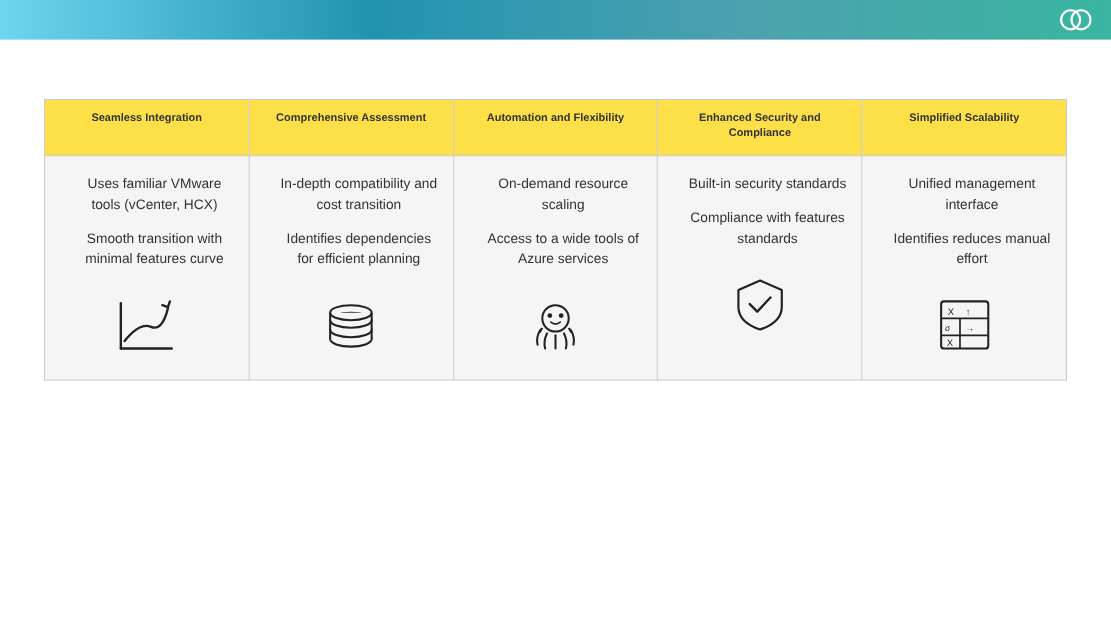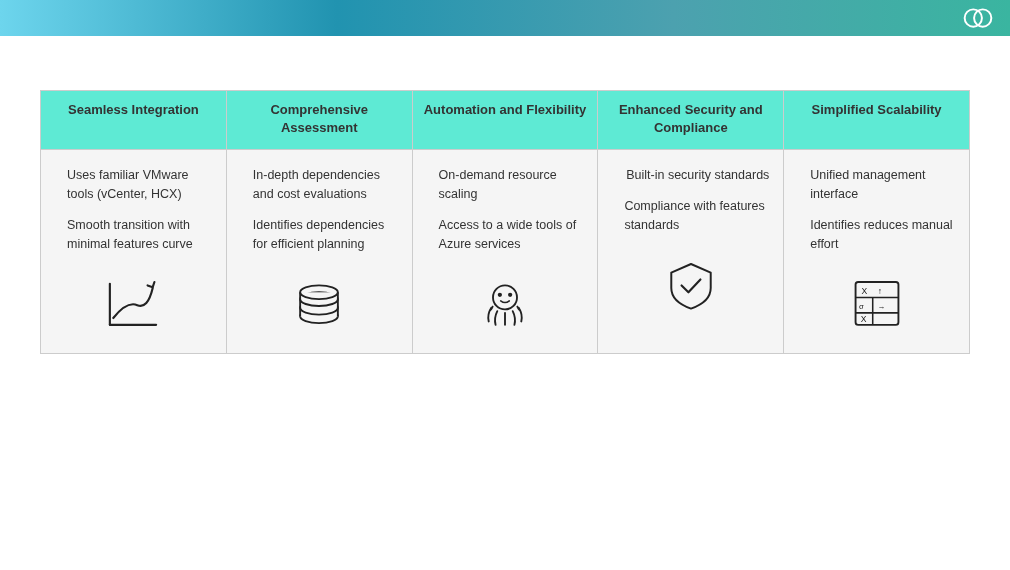--- a/index.html
+++ b/index.html
@@ -37,29 +37,29 @@
       color: #1a1a1a;
       margin-bottom: 26px;
     }
 
     .benefits-table {
       width: 100%;
       border-collapse: collapse;
     }
 
     .benefits-table th {
-      font-size: 13px;
+      font-size: 10px;
       font-weight: 600;
       color: #333;
       text-align: center;
       padding: 10px 10px 12px 10px;
       vertical-align: top;
       line-height: 1.4;
       border: 1px solid #ccc;
-      background: #5eead4;
+      background: #fde047;
       width: 20%;
     }
 
     .benefits-table td {
       font-size: 12.5px;
       color: #333;
       text-align: center;
       padding: 16px 12px 14px 12px;
       vertical-align: top;
       line-height: 1.5;
@@ -69,21 +69,21 @@
     }
 
     .cell-content {
       display: flex;
       flex-direction: column;
       align-items: center;
       gap: 0;
     }
 
     .cell-text {
-      text-align: left;
+      text-align: center;
       margin-bottom: 4px;
       font-size: 12.5px;
       color: #333;
       line-height: 1.5;
       margin-left: 14px;
     }
 
     .cell-text + .cell-text {
       margin-top: 8px;
     }
@@ -134,21 +134,21 @@
       <line x1="8" y1="58" x2="8" y2="10" stroke="#222" stroke-width="2.5" stroke-linecap="round"></line>
       <line x1="8" y1="58" x2="62" y2="58" stroke="#222" stroke-width="2.5" stroke-linecap="round"></line>
       <path d="M12 50 Q28 30 40 35 Q52 40 58 15" stroke="#222" stroke-width="2.5" fill="none" stroke-linecap="round"></path>
       <path d="M52 12 L58 14 L60 8" stroke="#222" stroke-width="2.5" fill="none" stroke-linecap="round" stroke-linejoin="round"></path>
     </svg></span>
     </div>
             </div>
           </td>
           <td>
             <div class="cell-content">
-              <div class="cell-text">In-depth dependencies and cost evaluations</div>
+              <div class="cell-text">In-depth compatibility and cost transition</div>
               <div class="cell-text">Identifies dependencies for efficient planning</div>
               <div class="icon-area">
       <span><svg viewBox="0 0 70 65" fill="none" xmlns="http://www.w3.org/2000/svg">
       <ellipse cx="35" cy="48" rx="22" ry="8" stroke="#222" stroke-width="2.2" fill="none"></ellipse>
       <rect x="13" y="38" width="44" height="10" fill="#f5f5f5" stroke="none"></rect>
       <ellipse cx="35" cy="38" rx="22" ry="8" stroke="#222" stroke-width="2.2" fill="none"></ellipse>
       <rect x="13" y="28" width="44" height="10" fill="#f5f5f5" stroke="none"></rect>
       <ellipse cx="35" cy="28" rx="22" ry="8" stroke="#222" stroke-width="2.2" fill="none"></ellipse>
       <rect x="13" y="20" width="44" height="8" fill="#f5f5f5" stroke="none"></rect>
       <ellipse cx="35" cy="20" rx="22" ry="8" stroke="#222" stroke-width="2.2" fill="none"></ellipse>

